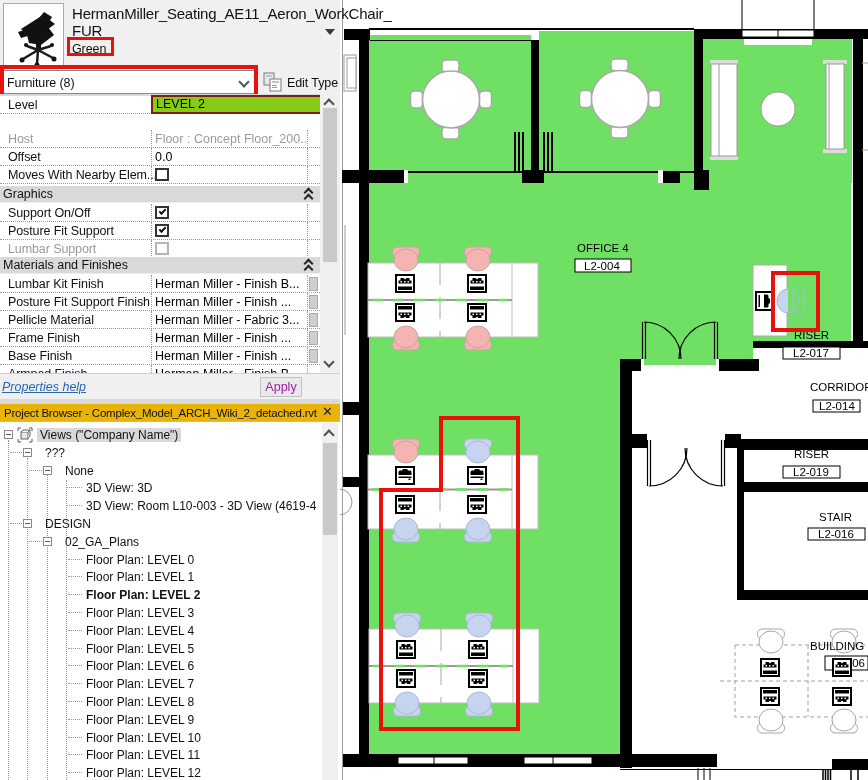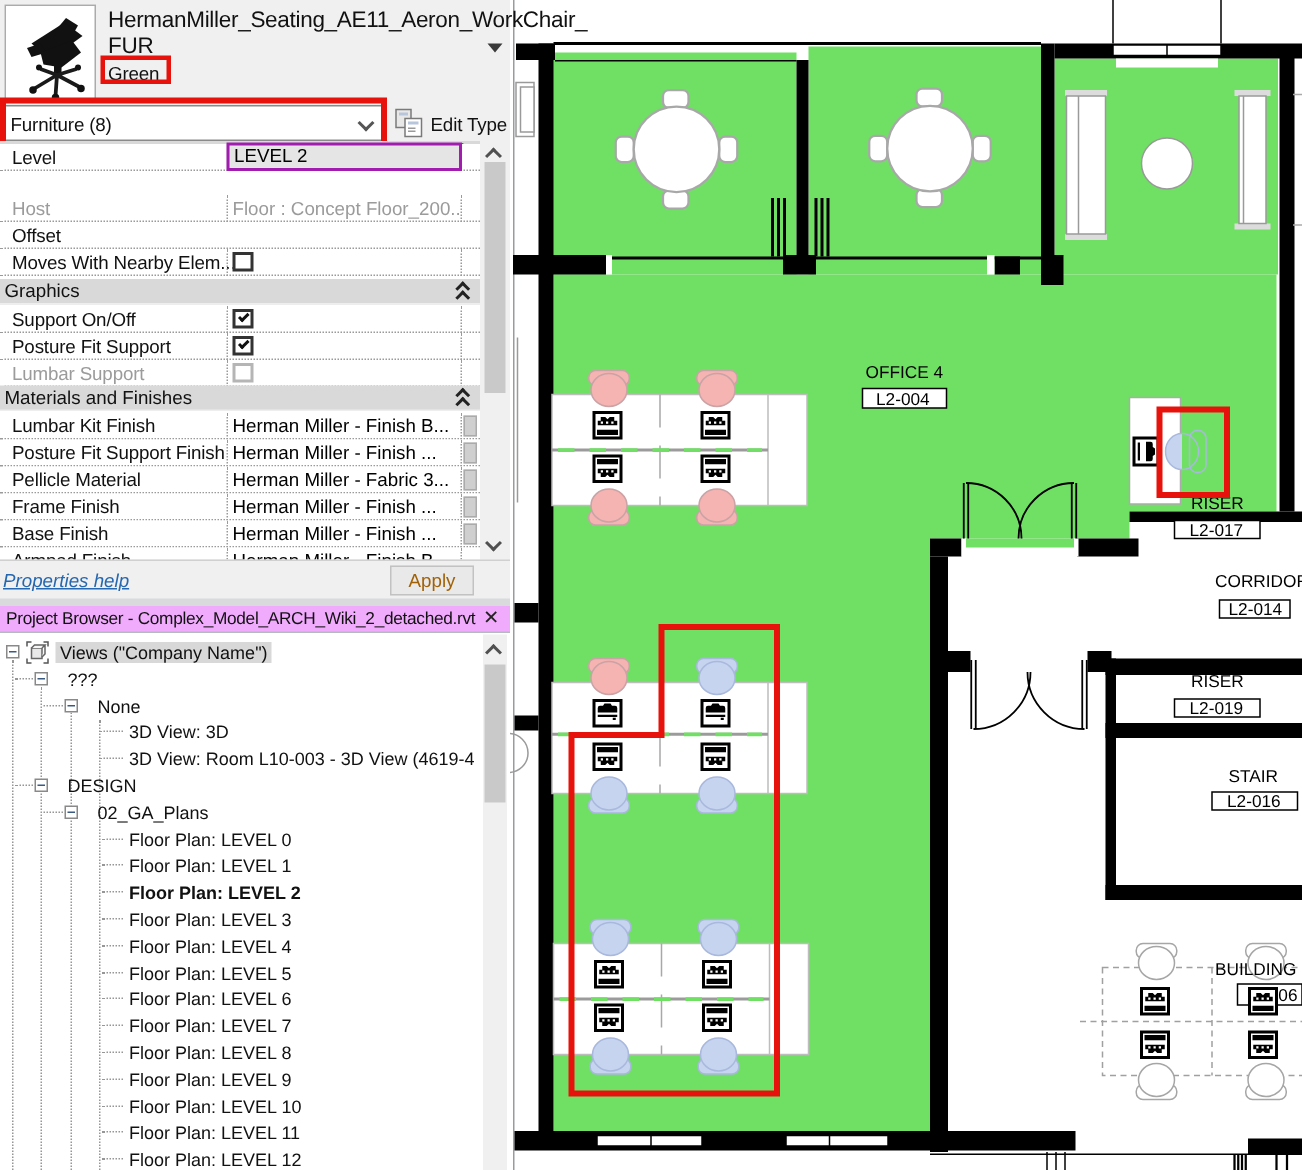--- a/index.html
+++ b/index.html
@@ -459,28 +459,29 @@
   <div class="abs" id="ptable" style="left:0;top:94px;width:320px;height:280px;background:#fff;overflow:hidden;font-size:12.5px;">
     <div class="ghead" style="top:0;">
           <span class="gt">Constraints</span>
           <span class="chev2">
             <i class="chev" style="left:2px;top:1px;"></i>
             <i class="chev" style="left:2px;top:7px;"></i>
           </span>
         </div>
     <div class="row rowline" style="top:2px;">
           <div class="t13" style="position:absolute;left:8px;">Level</div>
-      <div class="abs" style="left:151px;top:-1px;width:157px;height:19px;border:2px solid #a21caf;background:#e5e5e5;line-height:15px;padding-left:3px;">LEVEL 2</div>
+      <div class="abs" style="left:151px;top:-1px;width:190px;height:19px;border:2px solid #7f1d1d;background:#84cc16;line-height:15px;padding-left:3px;">LEVEL 2</div>
         </div>
     <div class="row rowline" style="top:36px;">
           <div class="t13 grey" style="position:absolute;left:8px;">Host</div>
       <div class="vcell grey">Floor : Concept Floor_200...</div>
         </div>
     <div class="row rowline" style="top:54px;">
           <div class="t13" style="position:absolute;left:8px;">Offset</div>
+      <div class="vcell">0.0</div>
         </div>
     <div class="row rowline" style="top:72px;">
           <div class="t13" style="position:absolute;left:8px;">Moves With Nearby Elem...</div>
       <div class="vcell"></div>
           <div class="cb"></div>
         </div>
     <div class="ghead" style="top:92px;">
           <span class="gt">Graphics</span>
           <span class="chev2">
             <i class="chev" style="left:2px;top:1px;"></i>
@@ -545,27 +546,27 @@
   </div>
 
   <div class="abs" style="left:322px;top:95px;width:16px;height:278px;background:#f0f0f0;">
     <div class="abs" style="left:3px;top:5px;width:8px;height:8px;border-left:2px solid #505050;border-top:2px solid #505050;transform:rotate(45deg);"></div>
     <div class="abs" style="left:1px;top:13px;width:14px;height:154px;background:#c9c9c9;"></div>
     <div class="abs" style="left:3px;top:263px;width:8px;height:8px;border-right:2px solid #505050;border-bottom:2px solid #505050;transform:rotate(45deg);"></div>
   </div>
 
   <div class="abs" style="left:0;top:373px;width:340px;height:27px;background:#f0f0f0;border-top:1px solid #d0d0d0;">
     <div class="abs" style="left:2px;top:6px;font-size:12.5px;color:#2567b0;text-decoration:underline;font-style:italic;">Properties help</div>
-    <div class="abs" style="left:260px;top:3px;width:56px;height:20px;background:#e9e9e9;border:1px solid #c2c2c2;color:#a16207;font-size:12.5px;text-align:center;line-height:18px;">Apply</div>
+    <div class="abs" style="left:260px;top:3px;width:42px;height:20px;background:#e9e9e9;border:1px solid #c2c2c2;color:#a21caf;font-size:12.5px;text-align:center;line-height:18px;">Apply</div>
   </div>
 </div>
 
 <div class="abs" style="left:0;top:399px;width:340px;height:5px;background:#d8dadc;"></div>
 <div class="abs" id="browser" style="left:0;top:404px;width:340px;height:376px;background:#fff;overflow:hidden;">
-  <div class="abs" style="left:0;top:0;width:340px;height:18px;background:#f0abfc;border-bottom:1px solid #b5bac1;">
+  <div class="abs" style="left:0;top:0;width:340px;height:18px;background:#eab308;border-bottom:1px solid #b5bac1;">
     <div class="abs" style="left:4px;top:0px;font-size:11.5px;letter-spacing:-0.2px;line-height:18px;color:#111;white-space:nowrap;">Project Browser - Complex_Model_ARCH_Wiki_2_detached.rvt</div>
     <div class="abs" style="left:322px;top:0px;font-size:13px;color:#222;">✕</div>
   </div>
   <div class="abs" id="tree" style="left:0;top:19px;width:322px;height:357px;background:#fff;">
     <div class="dotv" style="left:8px;top:17px;height:340px;"></div>
     <div class="dotv" style="left:27px;top:35px;height:322px;"></div>
     <div class="dotv" style="left:47px;top:52px;height:305px;"></div>
     <div class="dotv" style="left:66px;top:57px;height:300px;"></div>
     <div class="doth" style="left:10px;top:29px;width:12px;"></div>
     <div class="doth" style="left:10px;top:100px;width:12px;"></div>

